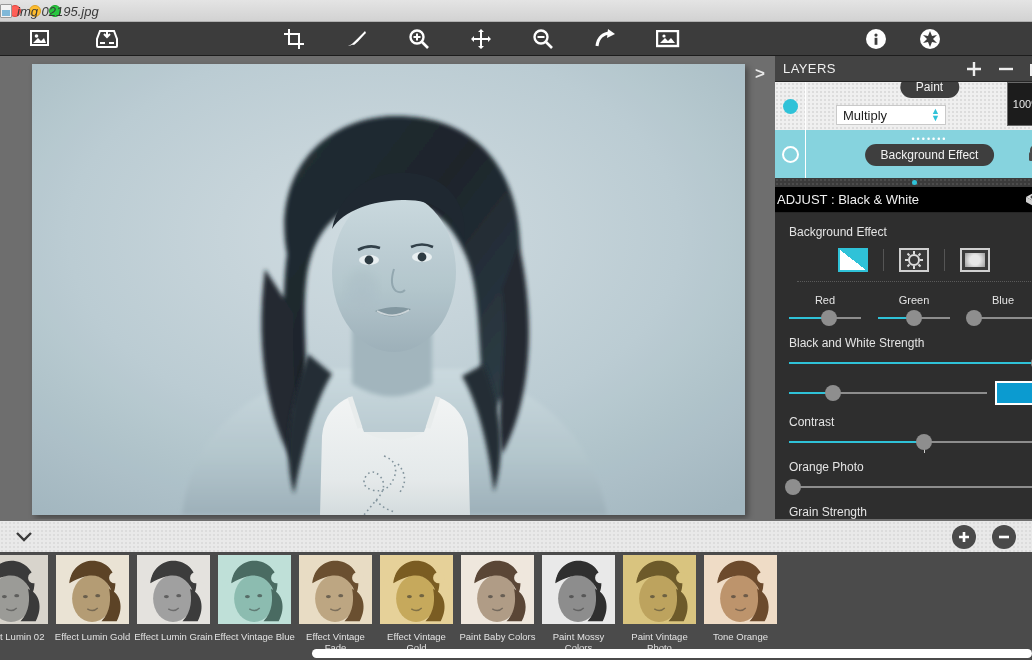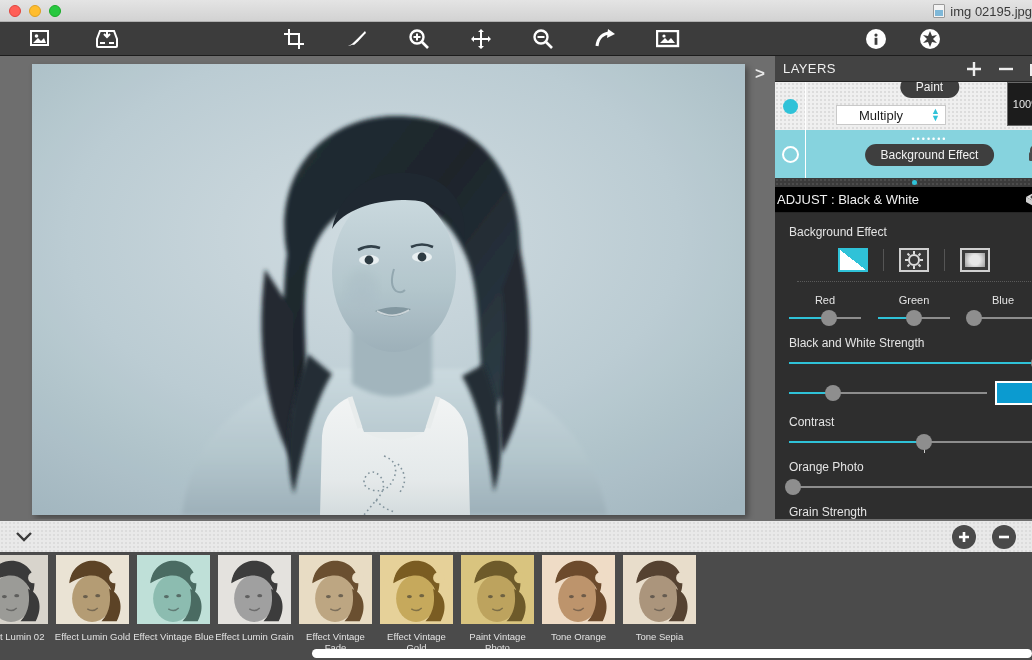--- a/index.html
+++ b/index.html
@@ -18,21 +18,21 @@
     border-bottom: 1px solid #b0b0b0;
     display: flex; align-items: center;
   }
   .lights { display: flex; gap: 8px; margin-left: 9px; }
   .light { width: 12px; height: 12px; border-radius: 50%; }
   .light.red { background: #ff5f57; border: 1px solid #e0443e; }
   .light.yellow { background: #ffbd2e; border: 1px solid #dea123; }
   .light.green { background: #28c840; border: 1px solid #1aab29; }
   .title-center {
     position: absolute; left: 0; right: 0; top: 0; height: 22px;
-    display: flex; align-items: center; justify-content: flex-end; gap: 5px;
+    display: flex; align-items: center; justify-content: flex-start; gap: 5px; font-style: italic;
   }
   .title-text { font-size: 13px; color: #3a3a3a; }
   .doc-icon {
     width: 12px; height: 14px; background: #f3f3f3;
     border: 1px solid #9a9a9a; border-radius: 1px; position: relative;
   }
   .doc-icon::after {
     content: ""; position: absolute; left: 1px; bottom: 1px;
     width: 8px; height: 6px; background: #7fb8d8;
   }
@@ -111,21 +111,21 @@
   }
   .opacity-badge {
     position: absolute; right: 6px; top: 0px;
     background: #1c1c1c; color: #e9e9e9; font-size: 11px;
     padding: 15px 5px; border: 1px solid #6a6a6a;
   }
   .blend-select {
     position: absolute; left: 30px; top: 23px; width: 110px; height: 20px;
     background: #ffffff; border: 1px solid #c9c9c9;
     font-size: 13px; color: #1c1c1c; display: flex; align-items: center;
-    padding-left: 22px; cursor: pointer;
+    padding-left: 6px; cursor: pointer;
   }
   .blend-arrows {
     position: absolute; right: 5px; top: 2px; color: #2fc2d8;
     font-size: 9px; line-height: 7px; text-align: center;
   }
   .lock-ic { position: absolute; right: 10px; top: 14px; cursor: pointer; }
   .layers-scrollbar {
     position: absolute; right: 2px; top: 28px; width: 5px; height: 50px;
     background: #ffffff; border-radius: 3px;
   }
@@ -664,56 +664,56 @@
               <ellipse cx="31" cy="44" rx="2.6" ry="1.7" fill="#2c2c2c" opacity=".55"></ellipse>
               <ellipse cx="44" cy="43" rx="2.6" ry="1.7" fill="#2c2c2c" opacity=".55"></ellipse>
               <path d="M33 57 q6 4 11 -1" stroke="#2c2c2c" stroke-width="1.4" fill="none" opacity=".45"></path>
             </svg>
           </div>
           <div class="name">Effect Lumin Gold</div>
         </div>
         <div class="preset">
           <div class="thumb">
             <svg viewBox="0 0 77 73" preserveAspectRatio="none" style="display:block;width:100%;height:100%">
+              <rect width="77" height="73" fill="#e4e2de"></rect>
+              <ellipse cx="38" cy="46" rx="21" ry="25" fill="#a0a0a0"></ellipse>
+              <path d="M14 30 C16 10 34 2 48 8 C62 14 66 30 60 42 C56 28 46 20 34 22 C24 24 18 28 14 30 Z" fill="#3c3c3c"></path>
+              <path d="M56 36 C68 40 72 56 64 70 L48 70 C58 60 58 46 56 36 Z" fill="#3c3c3c"></path>
+              <circle cx="62" cy="24" r="6" fill="#e4e2de"></circle>
+              <circle cx="68" cy="34" r="5" fill="#e4e2de"></circle>
+              <circle cx="12" cy="20" r="4" fill="#e4e2de"></circle>
+              <circle cx="7" cy="30" r="3.4" fill="#e4e2de"></circle>
+              <ellipse cx="31" cy="44" rx="2.6" ry="1.7" fill="#2c2c2c" opacity=".55"></ellipse>
+              <ellipse cx="44" cy="43" rx="2.6" ry="1.7" fill="#2c2c2c" opacity=".55"></ellipse>
+              <path d="M33 57 q6 4 11 -1" stroke="#2c2c2c" stroke-width="1.4" fill="none" opacity=".45"></path>
+            </svg>
+          </div>
+          <div class="name">Effect Lumin Grain</div>
+        </div>
+        <div class="preset">
+          <div class="thumb">
+            <svg viewBox="0 0 77 73" preserveAspectRatio="none" style="display:block;width:100%;height:100%">
               <rect width="77" height="73" fill="#bfe0d8"></rect>
               <ellipse cx="38" cy="46" rx="21" ry="25" fill="#8cbcb0"></ellipse>
               <path d="M14 30 C16 10 34 2 48 8 C62 14 66 30 60 42 C56 28 46 20 34 22 C24 24 18 28 14 30 Z" fill="#4a6b62"></path>
               <path d="M56 36 C68 40 72 56 64 70 L48 70 C58 60 58 46 56 36 Z" fill="#4a6b62"></path>
               <circle cx="62" cy="24" r="6" fill="#bfe0d8"></circle>
               <circle cx="68" cy="34" r="5" fill="#bfe0d8"></circle>
               <circle cx="12" cy="20" r="4" fill="#bfe0d8"></circle>
               <circle cx="7" cy="30" r="3.4" fill="#bfe0d8"></circle>
               <ellipse cx="31" cy="44" rx="2.6" ry="1.7" fill="#2c2c2c" opacity=".55"></ellipse>
               <ellipse cx="44" cy="43" rx="2.6" ry="1.7" fill="#2c2c2c" opacity=".55"></ellipse>
               <path d="M33 57 q6 4 11 -1" stroke="#2c2c2c" stroke-width="1.4" fill="none" opacity=".45"></path>
             </svg>
           </div>
           <div class="name">Effect Vintage Blue</div>
         </div>
         <div class="preset">
           <div class="thumb">
             <svg viewBox="0 0 77 73" preserveAspectRatio="none" style="display:block;width:100%;height:100%">
-              <rect width="77" height="73" fill="#e4e2de"></rect>
-              <ellipse cx="38" cy="46" rx="21" ry="25" fill="#a0a0a0"></ellipse>
-              <path d="M14 30 C16 10 34 2 48 8 C62 14 66 30 60 42 C56 28 46 20 34 22 C24 24 18 28 14 30 Z" fill="#3c3c3c"></path>
-              <path d="M56 36 C68 40 72 56 64 70 L48 70 C58 60 58 46 56 36 Z" fill="#3c3c3c"></path>
-              <circle cx="62" cy="24" r="6" fill="#e4e2de"></circle>
-              <circle cx="68" cy="34" r="5" fill="#e4e2de"></circle>
-              <circle cx="12" cy="20" r="4" fill="#e4e2de"></circle>
-              <circle cx="7" cy="30" r="3.4" fill="#e4e2de"></circle>
-              <ellipse cx="31" cy="44" rx="2.6" ry="1.7" fill="#2c2c2c" opacity=".55"></ellipse>
-              <ellipse cx="44" cy="43" rx="2.6" ry="1.7" fill="#2c2c2c" opacity=".55"></ellipse>
-              <path d="M33 57 q6 4 11 -1" stroke="#2c2c2c" stroke-width="1.4" fill="none" opacity=".45"></path>
-            </svg>
-          </div>
-          <div class="name">Effect Lumin Grain</div>
-        </div>
-        <div class="preset">
-          <div class="thumb">
-            <svg viewBox="0 0 77 73" preserveAspectRatio="none" style="display:block;width:100%;height:100%">
               <rect width="77" height="73" fill="#e8dcc4"></rect>
               <ellipse cx="38" cy="46" rx="21" ry="25" fill="#bda682"></ellipse>
               <path d="M14 30 C16 10 34 2 48 8 C62 14 66 30 60 42 C56 28 46 20 34 22 C24 24 18 28 14 30 Z" fill="#6a4f30"></path>
               <path d="M56 36 C68 40 72 56 64 70 L48 70 C58 60 58 46 56 36 Z" fill="#6a4f30"></path>
               <circle cx="62" cy="24" r="6" fill="#e8dcc4"></circle>
               <circle cx="68" cy="34" r="5" fill="#e8dcc4"></circle>
               <circle cx="12" cy="20" r="4" fill="#e8dcc4"></circle>
               <circle cx="7" cy="30" r="3.4" fill="#e8dcc4"></circle>
               <ellipse cx="31" cy="44" rx="2.6" ry="1.7" fill="#2c2c2c" opacity=".55"></ellipse>
               <ellipse cx="44" cy="43" rx="2.6" ry="1.7" fill="#2c2c2c" opacity=".55"></ellipse>
@@ -736,20 +736,56 @@
               <ellipse cx="31" cy="44" rx="2.6" ry="1.7" fill="#2c2c2c" opacity=".55"></ellipse>
               <ellipse cx="44" cy="43" rx="2.6" ry="1.7" fill="#2c2c2c" opacity=".55"></ellipse>
               <path d="M33 57 q6 4 11 -1" stroke="#2c2c2c" stroke-width="1.4" fill="none" opacity=".45"></path>
             </svg>
           </div>
           <div class="name">Effect Vintage Gold</div>
         </div>
         <div class="preset">
           <div class="thumb">
             <svg viewBox="0 0 77 73" preserveAspectRatio="none" style="display:block;width:100%;height:100%">
+              <rect width="77" height="73" fill="#efe7dd"></rect>
+              <ellipse cx="38" cy="46" rx="21" ry="25" fill="#b09c86"></ellipse>
+              <path d="M14 30 C16 10 34 2 48 8 C62 14 66 30 60 42 C56 28 46 20 34 22 C24 24 18 28 14 30 Z" fill="#5a4636"></path>
+              <path d="M56 36 C68 40 72 56 64 70 L48 70 C58 60 58 46 56 36 Z" fill="#5a4636"></path>
+              <circle cx="62" cy="24" r="6" fill="#efe7dd"></circle>
+              <circle cx="68" cy="34" r="5" fill="#efe7dd"></circle>
+              <circle cx="12" cy="20" r="4" fill="#efe7dd"></circle>
+              <circle cx="7" cy="30" r="3.4" fill="#efe7dd"></circle>
+              <ellipse cx="31" cy="44" rx="2.6" ry="1.7" fill="#2c2c2c" opacity=".55"></ellipse>
+              <ellipse cx="44" cy="43" rx="2.6" ry="1.7" fill="#2c2c2c" opacity=".55"></ellipse>
+              <path d="M33 57 q6 4 11 -1" stroke="#2c2c2c" stroke-width="1.4" fill="none" opacity=".45"></path>
+            </svg>
+          </div>
+          <div class="name">Paint Baby Colors</div>
+        </div>
+        <div class="preset">
+          <div class="thumb">
+            <svg viewBox="0 0 77 73" preserveAspectRatio="none" style="display:block;width:100%;height:100%">
+              <rect width="77" height="73" fill="#e9e9e9"></rect>
+              <ellipse cx="38" cy="46" rx="21" ry="25" fill="#8d8d8d"></ellipse>
+              <path d="M14 30 C16 10 34 2 48 8 C62 14 66 30 60 42 C56 28 46 20 34 22 C24 24 18 28 14 30 Z" fill="#2f2f2f"></path>
+              <path d="M56 36 C68 40 72 56 64 70 L48 70 C58 60 58 46 56 36 Z" fill="#2f2f2f"></path>
+              <circle cx="62" cy="24" r="6" fill="#e9e9e9"></circle>
+              <circle cx="68" cy="34" r="5" fill="#e9e9e9"></circle>
+              <circle cx="12" cy="20" r="4" fill="#e9e9e9"></circle>
+              <circle cx="7" cy="30" r="3.4" fill="#e9e9e9"></circle>
+              <ellipse cx="31" cy="44" rx="2.6" ry="1.7" fill="#2c2c2c" opacity=".55"></ellipse>
+              <ellipse cx="44" cy="43" rx="2.6" ry="1.7" fill="#2c2c2c" opacity=".55"></ellipse>
+              <path d="M33 57 q6 4 11 -1" stroke="#2c2c2c" stroke-width="1.4" fill="none" opacity=".45"></path>
+            </svg>
+          </div>
+          <div class="name">Paint Mossy Colors</div>
+        </div>
+        <div class="preset">
+          <div class="thumb">
+            <svg viewBox="0 0 77 73" preserveAspectRatio="none" style="display:block;width:100%;height:100%">
               <rect width="77" height="73" fill="#d9c47f"></rect>
               <ellipse cx="38" cy="46" rx="21" ry="25" fill="#bda35e"></ellipse>
               <path d="M14 30 C16 10 34 2 48 8 C62 14 66 30 60 42 C56 28 46 20 34 22 C24 24 18 28 14 30 Z" fill="#6d5a2a"></path>
               <path d="M56 36 C68 40 72 56 64 70 L48 70 C58 60 58 46 56 36 Z" fill="#6d5a2a"></path>
               <circle cx="62" cy="24" r="6" fill="#d9c47f"></circle>
               <circle cx="68" cy="34" r="5" fill="#d9c47f"></circle>
               <circle cx="12" cy="20" r="4" fill="#d9c47f"></circle>
               <circle cx="7" cy="30" r="3.4" fill="#d9c47f"></circle>
               <ellipse cx="31" cy="44" rx="2.6" ry="1.7" fill="#2c2c2c" opacity=".55"></ellipse>
               <ellipse cx="44" cy="43" rx="2.6" ry="1.7" fill="#2c2c2c" opacity=".55"></ellipse>
@@ -769,35 +805,17 @@
               <circle cx="68" cy="34" r="5" fill="#efdcc6"></circle>
               <circle cx="12" cy="20" r="4" fill="#efdcc6"></circle>
               <circle cx="7" cy="30" r="3.4" fill="#efdcc6"></circle>
               <ellipse cx="31" cy="44" rx="2.6" ry="1.7" fill="#2c2c2c" opacity=".55"></ellipse>
               <ellipse cx="44" cy="43" rx="2.6" ry="1.7" fill="#2c2c2c" opacity=".55"></ellipse>
               <path d="M33 57 q6 4 11 -1" stroke="#2c2c2c" stroke-width="1.4" fill="none" opacity=".45"></path>
             </svg>
           </div>
           <div class="name">Tone Orange</div>
         </div>
-        <div class="preset">
-          <div class="thumb">
-            <svg viewBox="0 0 77 73" preserveAspectRatio="none" style="display:block;width:100%;height:100%">
-              <rect width="77" height="73" fill="#e8ddcb"></rect>
-              <ellipse cx="38" cy="46" rx="21" ry="25" fill="#ab957c"></ellipse>
-              <path d="M14 30 C16 10 34 2 48 8 C62 14 66 30 60 42 C56 28 46 20 34 22 C24 24 18 28 14 30 Z" fill="#554231"></path>
-              <path d="M56 36 C68 40 72 56 64 70 L48 70 C58 60 58 46 56 36 Z" fill="#554231"></path>
-              <circle cx="62" cy="24" r="6" fill="#e8ddcb"></circle>
-              <circle cx="68" cy="34" r="5" fill="#e8ddcb"></circle>
-              <circle cx="12" cy="20" r="4" fill="#e8ddcb"></circle>
-              <circle cx="7" cy="30" r="3.4" fill="#e8ddcb"></circle>
-              <ellipse cx="31" cy="44" rx="2.6" ry="1.7" fill="#2c2c2c" opacity=".55"></ellipse>
-              <ellipse cx="44" cy="43" rx="2.6" ry="1.7" fill="#2c2c2c" opacity=".55"></ellipse>
-              <path d="M33 57 q6 4 11 -1" stroke="#2c2c2c" stroke-width="1.4" fill="none" opacity=".45"></path>
-            </svg>
-          </div>
-          <div class="name">Tone Sepia</div>
-        </div>
       </div>
     <div class="hscroll"></div>
   </div>
 
 </div>
 
 </body></html>

